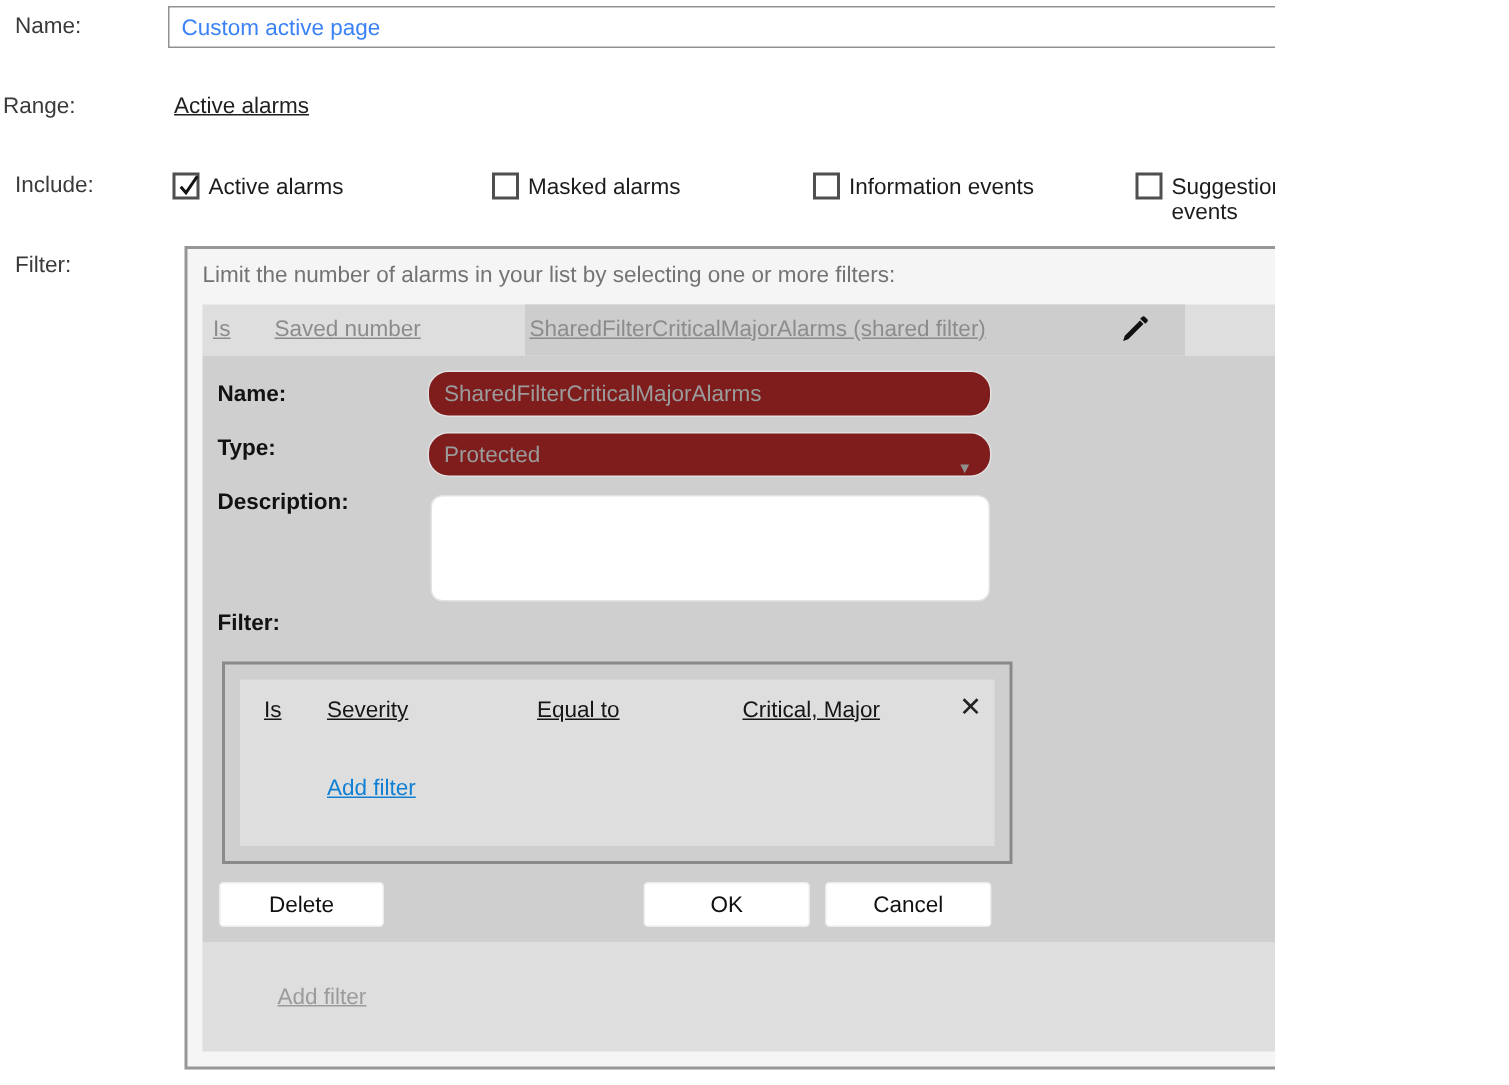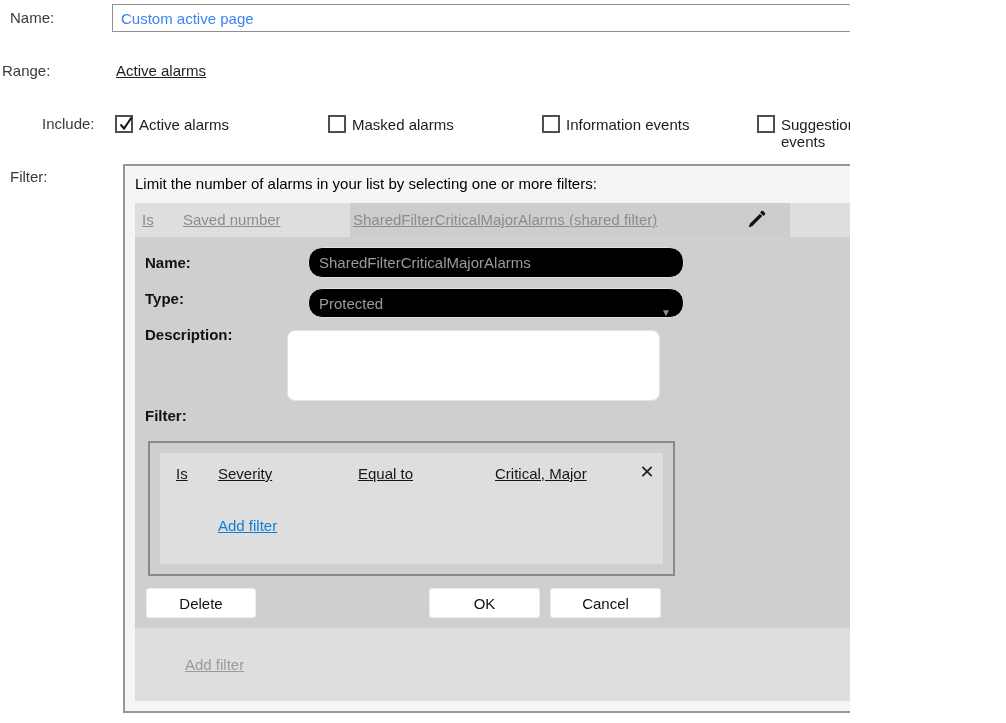--- a/index.html
+++ b/index.html
@@ -15,36 +15,36 @@
     font-family:"Liberation Sans","DejaVu Sans",sans-serif; }
   #range-link { left:116px; top:62px; color:#1f1f1f; text-decoration:underline; cursor:pointer; }
 
   .cb-box { position:absolute; top:115px; width:18px; height:18px; background:#fff;
     border:2px solid #4f4f4f; }
   .cb-label { position:absolute; top:116px; color:#1c1c1c; }
   .cb-box svg { position:absolute; left:0px; top:-2px; }
 
   #filter-panel { left:123px; top:164px; width:830px; height:549px;
     border:2px solid #979797; background:#f5f5f5; }
-  #panel-instruction { left:10px; top:9px; color:#000000; }
+  #panel-instruction { left:10px; top:9px; color:#737373; }
 
   #tab-row { left:10px; top:37px; width:806px; height:34px; background:#dedede; }
   .tab-link { position:absolute; top:8px; color:#8c8c8c; text-decoration:underline; cursor:pointer; }
   #active-tab { position:absolute; left:215px; top:0; width:440px; height:34px; background:#cdcdcd; }
   #active-tab-label { position:absolute; left:3px; top:8px; color:#8c8c8c; text-decoration:underline;
     white-space:nowrap; }
   #pencil-icon { position:absolute; left:396px; top:5px; cursor:pointer; }
   #tabrow-close { position:absolute; left:778px; top:3px; width:30px; height:28px;
     font-size:20px; color:#1a1a1a; text-align:center; cursor:pointer; }
 
   #editor-form { left:10px; top:71px; width:806px; height:391px; background:#cfcfcf; }
   .form-label { position:absolute; left:10px; font-weight:bold; color:#121212; }
-  .disabled-input { position:absolute; left:150px; width:376px; height:31px; background:#000000;
+  .disabled-input { position:absolute; left:150px; width:376px; height:31px; background:#7f1d1d;
     border:1px solid #e1e1e1; border-radius:14px; color:#9b9b9b; font-size:15px;
-    padding:0 10px; line-height:29px; white-space:nowrap; overflow:hidden;margin-left:23px; }
+    padding:0 10px; line-height:29px; white-space:nowrap; overflow:hidden; }
   #editor-desc { position:absolute; left:152px; top:93px; width:373px; height:71px; background:#ffffff;
     border:1px solid #e3e3e3; border-radius:8px; resize:none; font-size:15px; padding:6px 10px;
     font-family:"Liberation Sans","DejaVu Sans",sans-serif; }
   #type-arrow { position:absolute; right:12px; top:9px; font-size:10px; color:#8f8f8f; }
 
   #rule-box { position:absolute; left:13px; top:204px; width:527px; height:135px;
     border:2px solid #8a8a8a; }
   #rule-panel { position:absolute; left:10px; top:10px; width:503px; height:111px; background:#dedede; }
   .rule-link { position:absolute; top:12px; color:#161616; text-decoration:underline;
     cursor:pointer; white-space:nowrap; }
@@ -69,21 +69,21 @@
 <body>
 
 <div id="stage">
 
   <span class="abs field-label" style="left:10px; top:9px;">Name:</span>
   <input id="name-input" class="abs" type="text" value="Custom active page" style="">
 
   <span class="abs field-label" style="left:2px; top:62px;">Range:</span>
   <span id="range-link" class="abs">Active alarms</span>
 
-  <span class="abs field-label" style="left:10px; top:115px;margin-left:32px;">Include:</span>
+  <span class="abs field-label" style="left:10px; top:115px;">Include:</span>
 
   <span class="cb-box" style="left:115px;">
     <svg width="18" height="18" viewBox="0 0 18 18">
       <path d="M3.5 9.5 L7 13.5 L14.5 2.5" fill="none" stroke="#111" stroke-width="2"></path>
     </svg>
   </span>
   <span class="cb-label" style="left:139px;">Active alarms</span>
 
   <span class="cb-box" style="left:328px;"></span>
   <span class="cb-label" style="left:352px;">Masked alarms</span>

